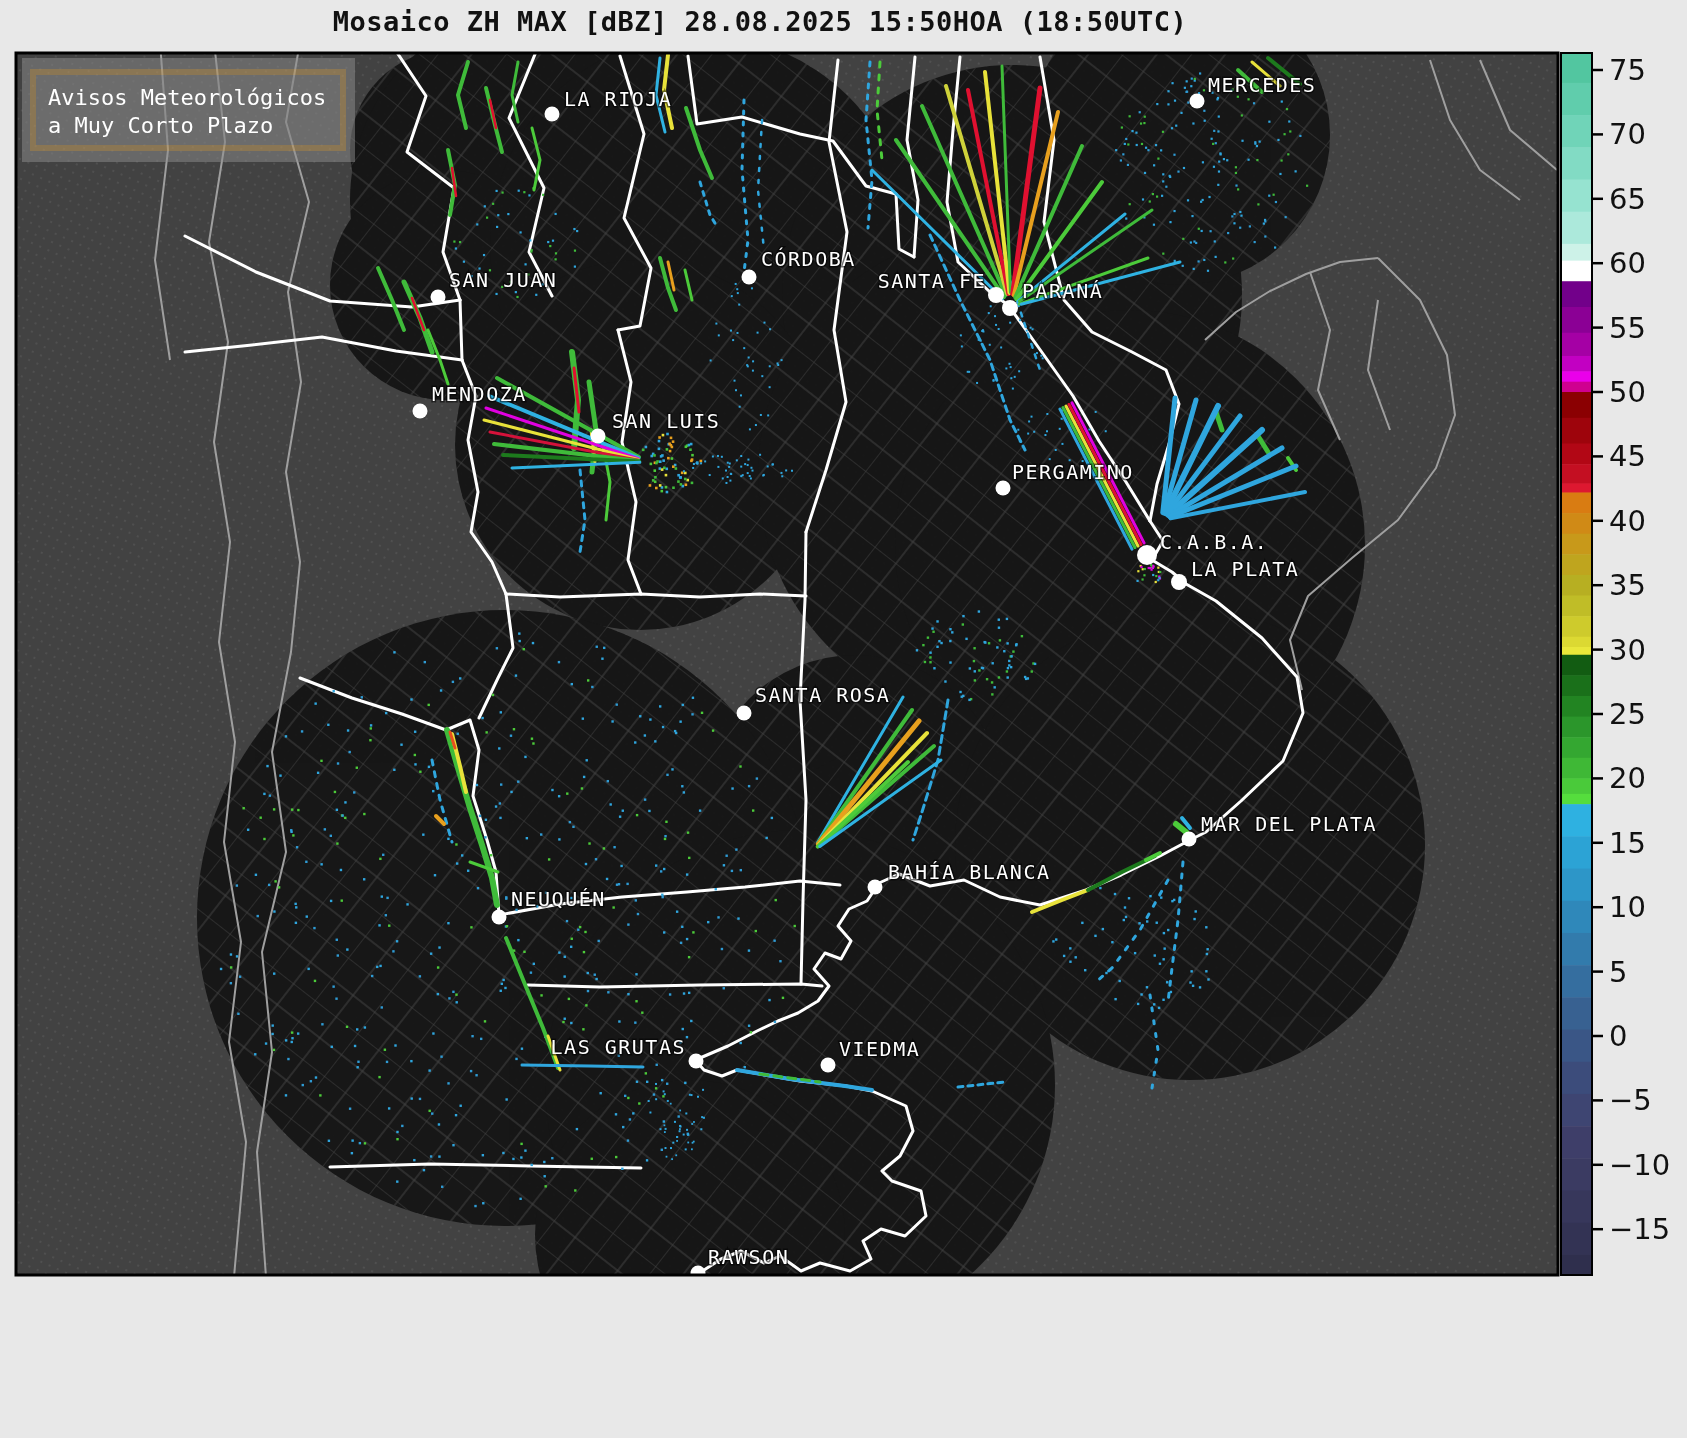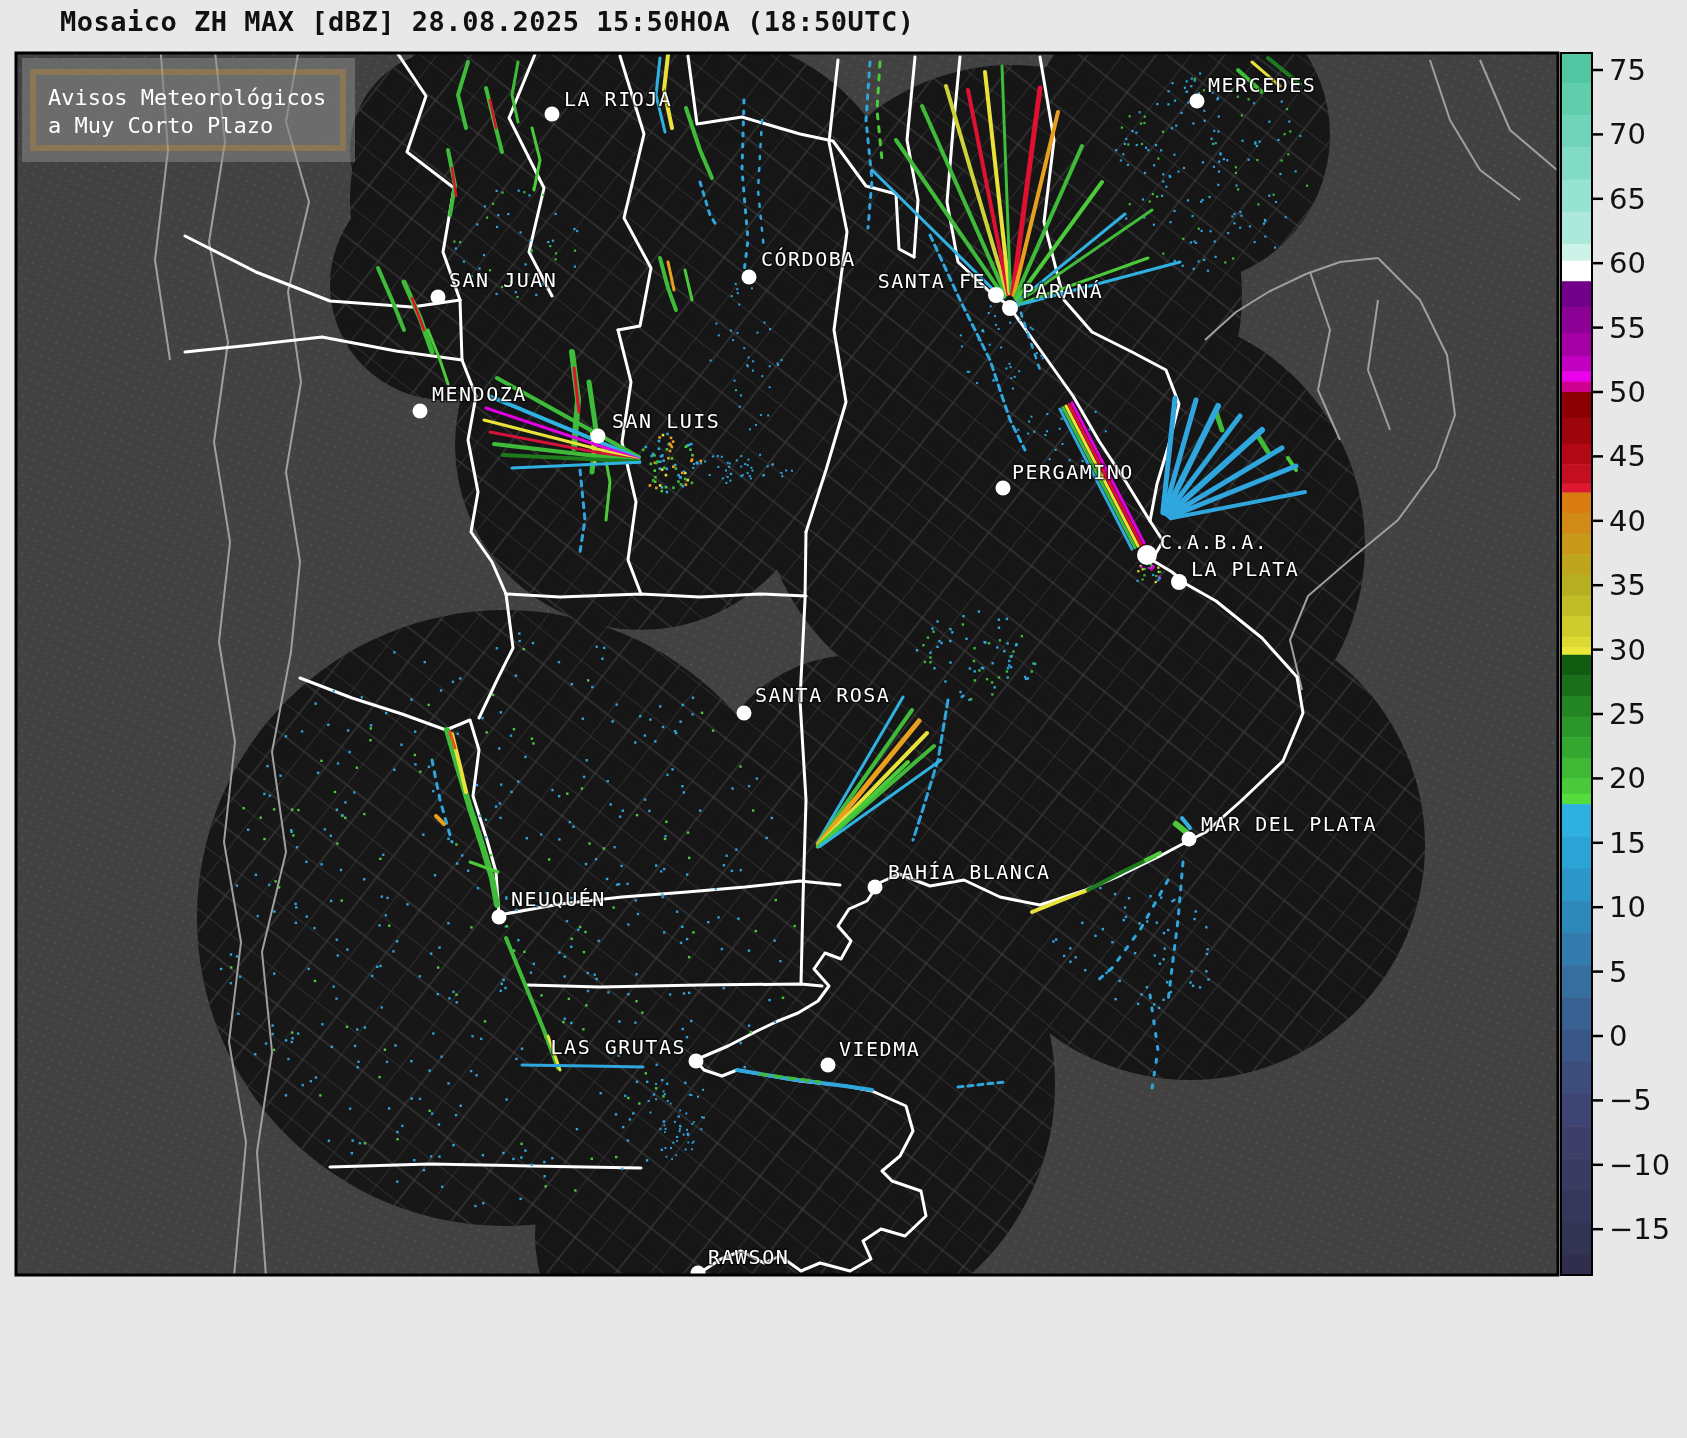--- a/index.html
+++ b/index.html
@@ -1,18 +1,18 @@
 <!DOCTYPE html>
 <html><head>
 <meta charset="utf-8">
 <style>
   html,body{margin:0;padding:0;background:#e8e8e8;}
   body{width:1687px;height:1438px;position:relative;overflow:hidden;
        font-family:"DejaVu Sans Mono",monospace;}
-  #title{position:absolute;left:60px;top:6px;width:1400px;
+  #title{position:absolute;left:60px;top:6px;width:1400px;text-align:center;
          font-size:27px;font-weight:bold;color:#111;letter-spacing:0.5px;}
   #scene{position:absolute;left:0;top:0;}
   .footer{position:absolute;left:0;top:1277px;width:1687px;height:161px;background:#e8e8e8;
           font-family:"Liberation Sans",sans-serif;}
 </style>
 </head>
 <body>
 
 <div id="title">Mosaico ZH MAX [dBZ] 28.08.2025 15:50HOA (18:50UTC)</div>
 

